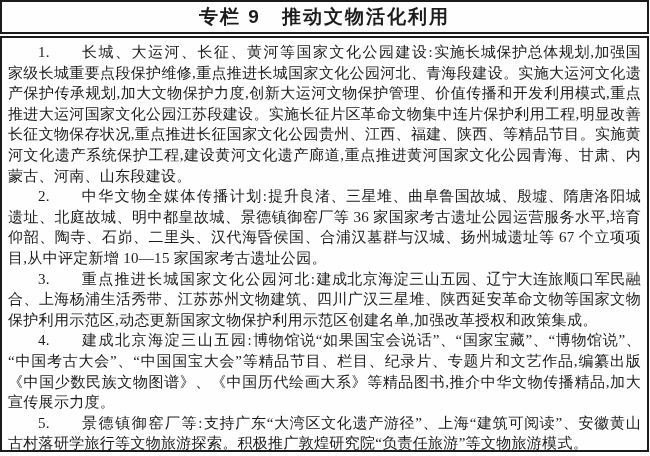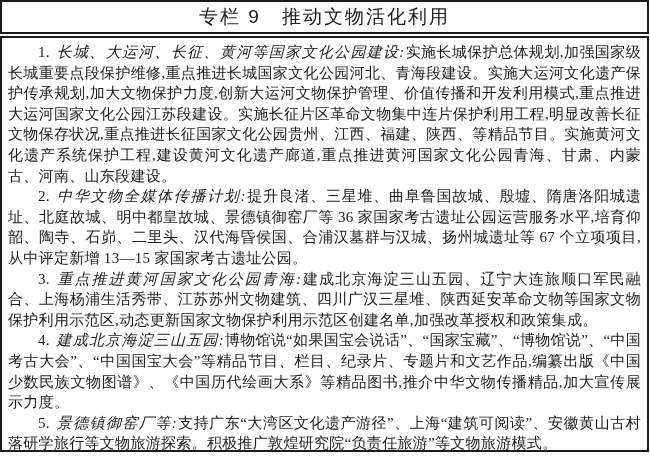--- a/index.html
+++ b/index.html
@@ -23,21 +23,21 @@
     height: 34px;
     border: 2px solid #1b1b1b;
     display: flex;
     align-items: center;
     justify-content: center;
     background: #fefefe;
   }
   .title {
     margin: 0;
     font-family: "Liberation Sans", "DejaVu Sans", sans-serif;
-    font-weight: normal;
+    font-weight: bold;
     font-size: 19px;
     letter-spacing: 2px;
     white-space: pre;
   }
   .body-box {
     box-sizing: border-box;
     width: 649px;
     height: 416px;
     margin-top: 2px;
     border: 2px solid #1b1b1b;
@@ -49,38 +49,38 @@
     text-align: justify;
   }
   .body-box p {
     margin: 0;
     text-indent: 2em;
   }
   .num {
     margin-right: 0.45em;
   }
   .lead {
-    font-style: italic;
     letter-spacing: 1.2px;
+    margin-left: 25px;
   }
 </style>
 </head>
 <body>
 
 <div class="page">
 
   <div class="title-box">
     <h1 class="title">专栏 9　推动文物活化利用</h1>
   </div>
 
   <div class="body-box">
     <p><span class="num">1.</span><span class="lead">长城、大运河、长征、黄河等国家文化公园建设:</span><span>实施长城保护总体规划,加强国家级长城重要点段保护维修,重点推进长城国家文化公园河北、青海段建设。实施大运河文化遗产保护传承规划,加大文物保护力度,创新大运河文物保护管理、价值传播和开发利用模式,重点推进大运河国家文化公园江苏段建设。实施长征片区革命文物集中连片保护利用工程,明显改善长征文物保存状况,重点推进长征国家文化公园贵州、江西、福建、陕西、等精品节目。实施黄河文化遗产系统保护工程,建设黄河文化遗产廊道,重点推进黄河国家文化公园青海、甘肃、内蒙古、河南、山东段建设。</span></p>
 
-    <p><span class="num">2.</span><span class="lead">中华文物全媒体传播计划:</span><span>提升良渚、三星堆、曲阜鲁国故城、殷墟、隋唐洛阳城遗址、北庭故城、明中都皇故城、景德镇御窑厂等 36 家国家考古遗址公园运营服务水平,培育仰韶、陶寺、石峁、二里头、汉代海昏侯国、合浦汉墓群与汉城、扬州城遗址等 67 个立项项目,从中评定新增 13—15 家国家考古遗址公园。</span></p>
+    <p><span class="num">2.</span><span class="lead">中华文物全媒体传播计划:</span><span>提升良渚、三星堆、曲阜鲁国故城、殷墟、隋唐洛阳城遗址、北庭故城、明中都皇故城、景德镇御窑厂等 36 家国家考古遗址公园运营服务水平,培育仰韶、陶寺、石峁、二里头、汉代海昏侯国、合浦汉墓群与汉城、扬州城遗址等 67 个立项项目,从中评定新增 10—15 家国家考古遗址公园。</span></p>
 
-    <p><span class="num">3.</span><span class="lead">重点推进黄河国家文化公园青海:</span><span>建成北京海淀三山五园、辽宁大连旅顺口军民融合、上海杨浦生活秀带、江苏苏州文物建筑、四川广汉三星堆、陕西延安革命文物等国家文物保护利用示范区,动态更新国家文物保护利用示范区创建名单,加强改革授权和政策集成。</span></p>
+    <p><span class="num">3.</span><span class="lead">重点推进长城国家文化公园河北:</span><span>建成北京海淀三山五园、辽宁大连旅顺口军民融合、上海杨浦生活秀带、江苏苏州文物建筑、四川广汉三星堆、陕西延安革命文物等国家文物保护利用示范区,动态更新国家文物保护利用示范区创建名单,加强改革授权和政策集成。</span></p>
 
     <p><span class="num">4.</span><span class="lead">建成北京海淀三山五园:</span><span>博物馆说“如果国宝会说话”、“国家宝藏”、“博物馆说”、“中国考古大会”、“中国国宝大会”等精品节目、栏目、纪录片、专题片和文艺作品,编纂出版《中国少数民族文物图谱》、《中国历代绘画大系》等精品图书,推介中华文物传播精品,加大宣传展示力度。</span></p>
 
     <p><span class="num">5.</span><span class="lead">景德镇御窑厂等:</span><span>支持广东“大湾区文化遗产游径”、上海“建筑可阅读”、安徽黄山古村落研学旅行等文物旅游探索。积极推广敦煌研究院“负责任旅游”等文物旅游模式。</span></p>
   </div>
 
 </div>
 
 </body></html>

